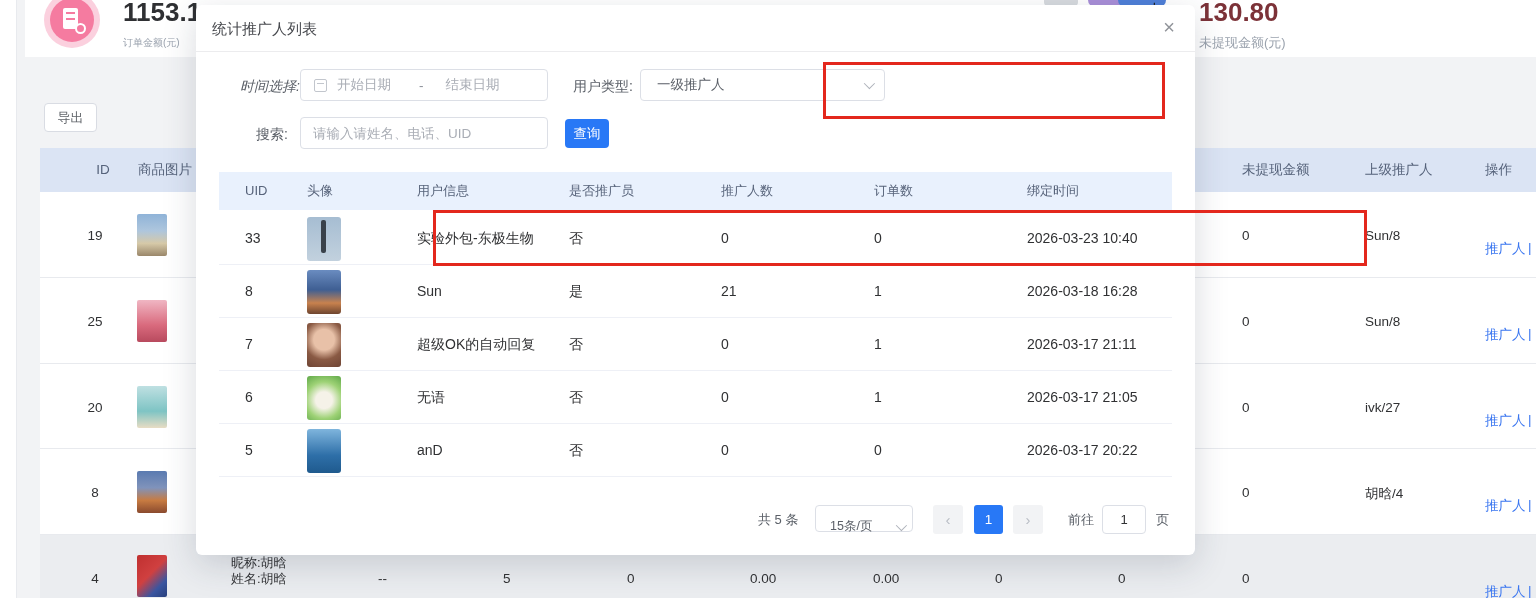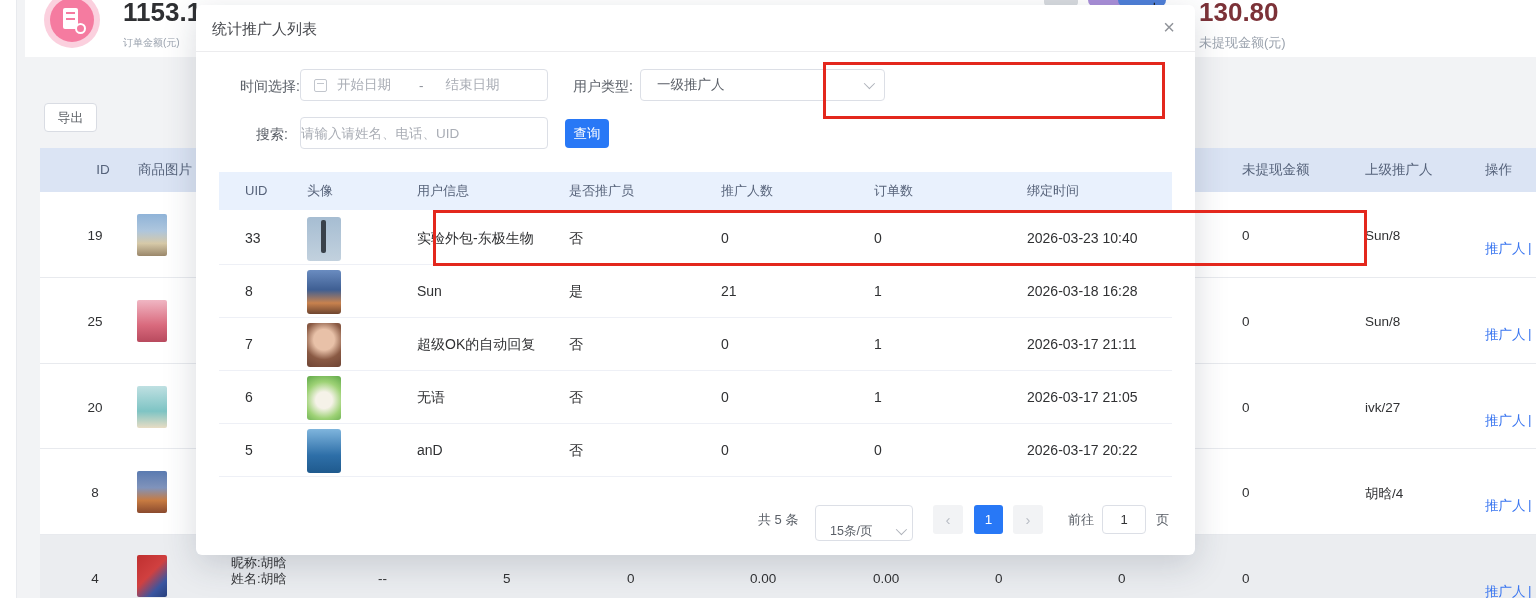--- a/index.html
+++ b/index.html
@@ -51,42 +51,42 @@
   .inputbox { position:absolute; height:32px; border:1px solid #dcdfe6; border-radius:4px; background:#ffffff;}
   .date-range { left:104px; top:64px; width:248px; display:flex; align-items:center; }
   .cal-icon { width:13px; height:13px; border:1px solid #c2c6cd; border-radius:2px; margin:0 10px 0 13px; position:relative;}
   .cal-icon::before { content:""; position:absolute; left:2px; right:2px; top:3px; height:1px; background:#c2c6cd;}
   .ph { color:#a9adb5; font-size:13.5px; white-space:nowrap;text-align:center;}
   .date-sep { color:#8a8f98; font-size:13.5px; margin:0 22px 0 28px;}
   .select-box { display:flex; align-items:center; justify-content:space-between; padding:0 12px 0 16px; cursor:pointer;}
   .select-box .val { font-size:13.5px; color:#5b6068; white-space:nowrap;}
   .chev { width:8px; height:8px; border-right:1.5px solid #aeb2ba; border-bottom:1.5px solid #aeb2ba; transform:rotate(45deg) translateY(-2px);}
   .user-select { left:444px; top:64px; width:245px;}
-  .search-input { left:104px; top:112px; width:248px; padding:0 0; font-size:13.5px; color:#303133; outline:none;}
+  .search-input { left:104px; top:112px; width:248px; padding:0 12px; font-size:13.5px; color:#303133; outline:none;}
   .search-input::placeholder { color:#a9adb5; }
   .query-btn { position:absolute; left:369px; top:114px; width:44px; height:29px; background:#2878f6; border:none; border-radius:4px; color:#ffffff; font-size:13.5px; cursor:pointer;}
 
   .mtable { position:absolute; left:23px; top:167px; width:953px;}
   .mthead { position:absolute; left:0; top:0; width:953px; height:38px; background:#e9f1fd;}
   .mth { position:absolute; top:0; height:48px; line-height:38px; font-size:13px; color:#57637a; white-space:nowrap;}
   .mrow { position:absolute; left:0; width:953px; height:53px; border-bottom:1px solid #eef0f6; background:#ffffff;}
   .mc { position:absolute; top:0; height:53px; line-height:53px; font-size:14px; color:#303133; white-space:nowrap;}
   .co-0 { left:26px;} .co-1 { left:88px;} .co-2 { left:198px;} .co-3 { left:350px;}
   .co-4 { left:502px;} .co-5 { left:655px;} .co-6 { left:808px;}
   .avatar { position:absolute; left:88px; top:5px; width:34px; height:44px; border-radius:3px; overflow:hidden;}
   .av1 { background:linear-gradient(180deg,#a6bdd2 0%,#c2d1de 100%); }
   .av1::after { content:""; position:absolute; left:14px; top:3px; width:5px; height:33px; background:#39414a; border-radius:2px;}
   .av2 { background:linear-gradient(180deg,#6a8cc0 0%,#3f5f93 45%,#c8824e 75%,#6e4530 100%);}
   .av3 { background:radial-gradient(circle at 50% 38%,#e8c1a8 0%,#e8c1a8 32%,#8a5a44 62%,#6e4434 100%);}
   .av4 { background:radial-gradient(circle at 50% 55%,#f5f2e8 0%,#f5f2e8 28%,#9ed276 62%,#5fa848 100%);}
   .av5 { background:linear-gradient(180deg,#7fb5dd 0%,#2e6fa8 60%,#1f5a8e 100%);}
 
   .pag { position:absolute; left:0; top:500px; width:999px; height:29px; font-size:13px; color:#5b6068;}
   .pag .total { position:absolute; left:562px; line-height:29px;}
-  .size-select { position:absolute; left:619px; top:0; width:98px; height:36px; border:1px solid #dcdfe6; border-radius:4px; display:flex; align-items:center; justify-content:space-between; padding:16px 8px 0 14px; cursor:pointer; background:#fff;}
+  .size-select { position:absolute; left:619px; top:0; width:98px; height:27px; border:1px solid #dcdfe6; border-radius:4px; display:flex; align-items:center; justify-content:space-between; padding:16px 8px 0 14px; cursor:pointer; background:#fff;}
   .size-select .val { font-size:12.5px; color:#5b6068;}
   .pbtn { position:absolute; top:0; width:30px; height:29px; background:#f2f3f5; border-radius:3px; display:flex; align-items:center; justify-content:center; color:#b8bcc4; font-size:15px; cursor:pointer;}
   .pprev { left:737px;} .pnext { left:817px;}
   .pactive { position:absolute; left:778px; top:0; width:29px; height:29px; background:#2878f6; border-radius:3px; color:#ffffff; font-size:13.5px; display:flex; align-items:center; justify-content:center; cursor:pointer;}
   .goto-label { position:absolute; left:872px; line-height:29px;}
   .goto-input { position:absolute; left:906px; top:0; width:44px; height:29px; border:1px solid #dcdfe6; border-radius:4px; text-align:center; font-size:13px; color:#303133; outline:none;}
   .goto-unit { position:absolute; left:960px; line-height:29px;}
 
   
   .redbox { position:absolute; border:3px solid #e3271d; z-index:30; pointer-events:none;}
@@ -184,21 +184,21 @@
     <span class="bg-cell bg-link" style="left:1445px; top:36px;">推广人</span>
     <span class="bg-cell bg-link" style="left:1488px; top:36px;">|</span>
   </div>
 
   <div class="abs modal">
     <div class="modal-header">
       <span class="modal-title">统计推广人列表</span>
       <span class="modal-close">×</span>
     </div>
 
-    <span class="flabel" style="left:44px; top:73px;">时间选择:</span>
+    <span class="flabel" style="left:44px; top:73px;font-style:italic;">时间选择:</span>
     <div class="inputbox date-range">
       <span class="cal-icon"></span>
       <span class="ph">开始日期</span>
       <span class="date-sep">-</span>
       <span class="ph">结束日期</span>
     </div>
 
     <span class="flabel" style="left:377px; top:73px;">用户类型:</span>
     <div class="inputbox select-box user-select">
       <span class="val">一级推广人</span>

